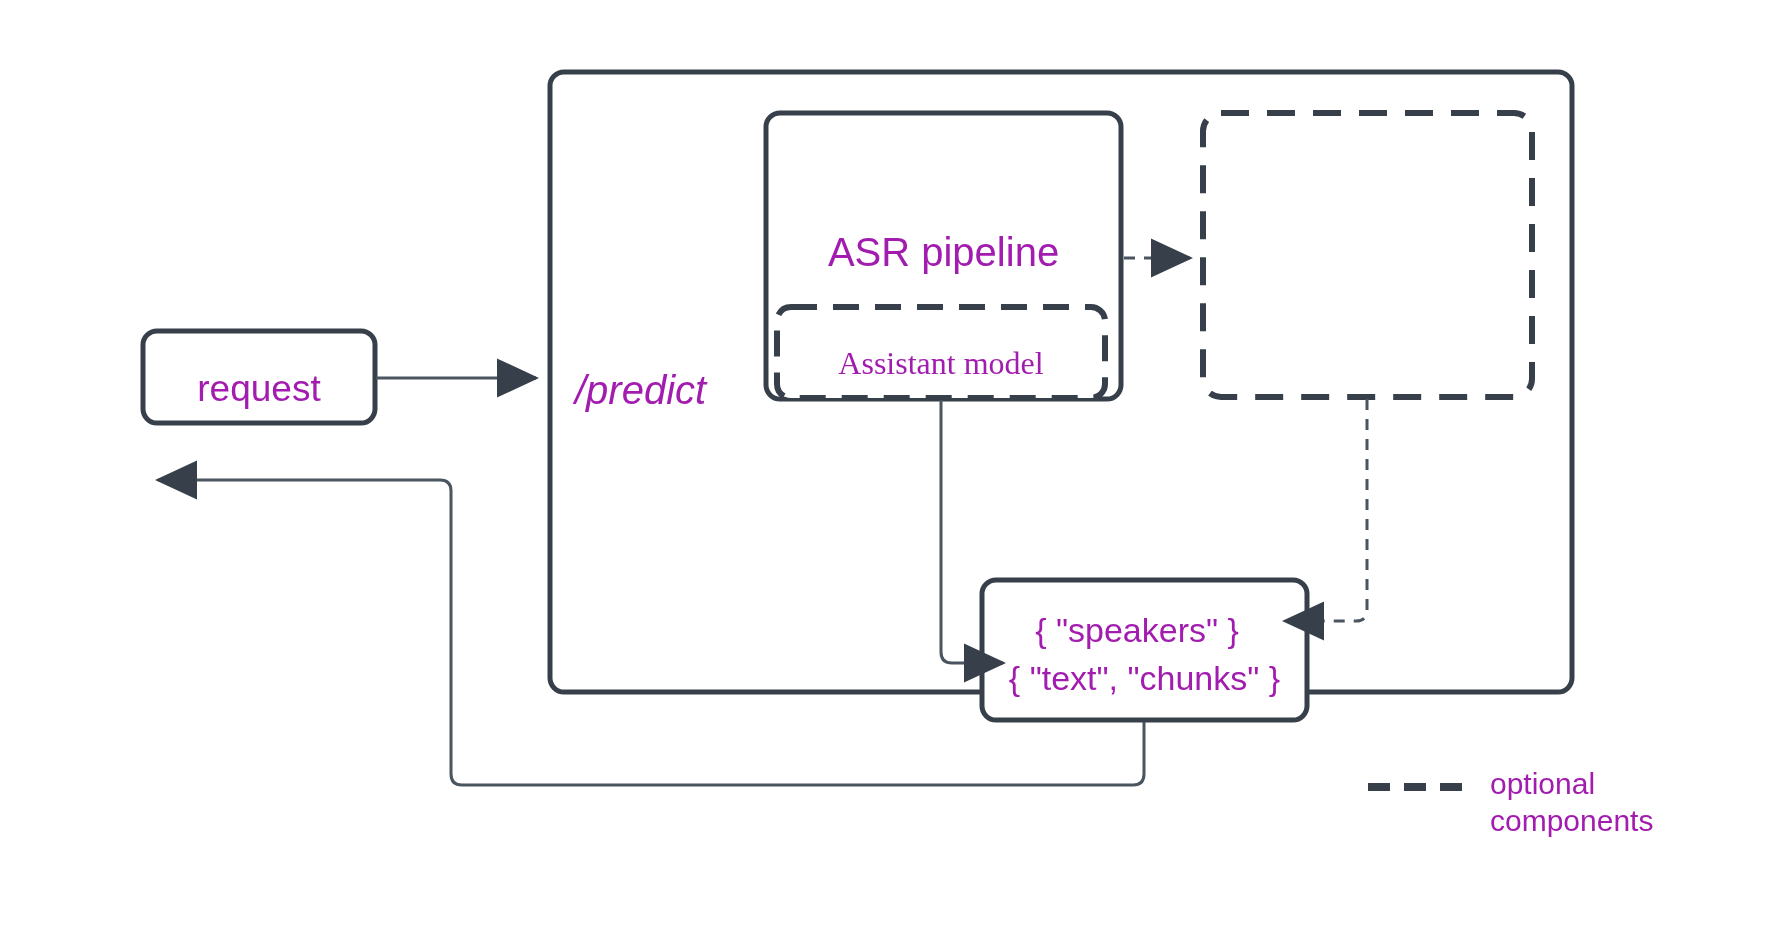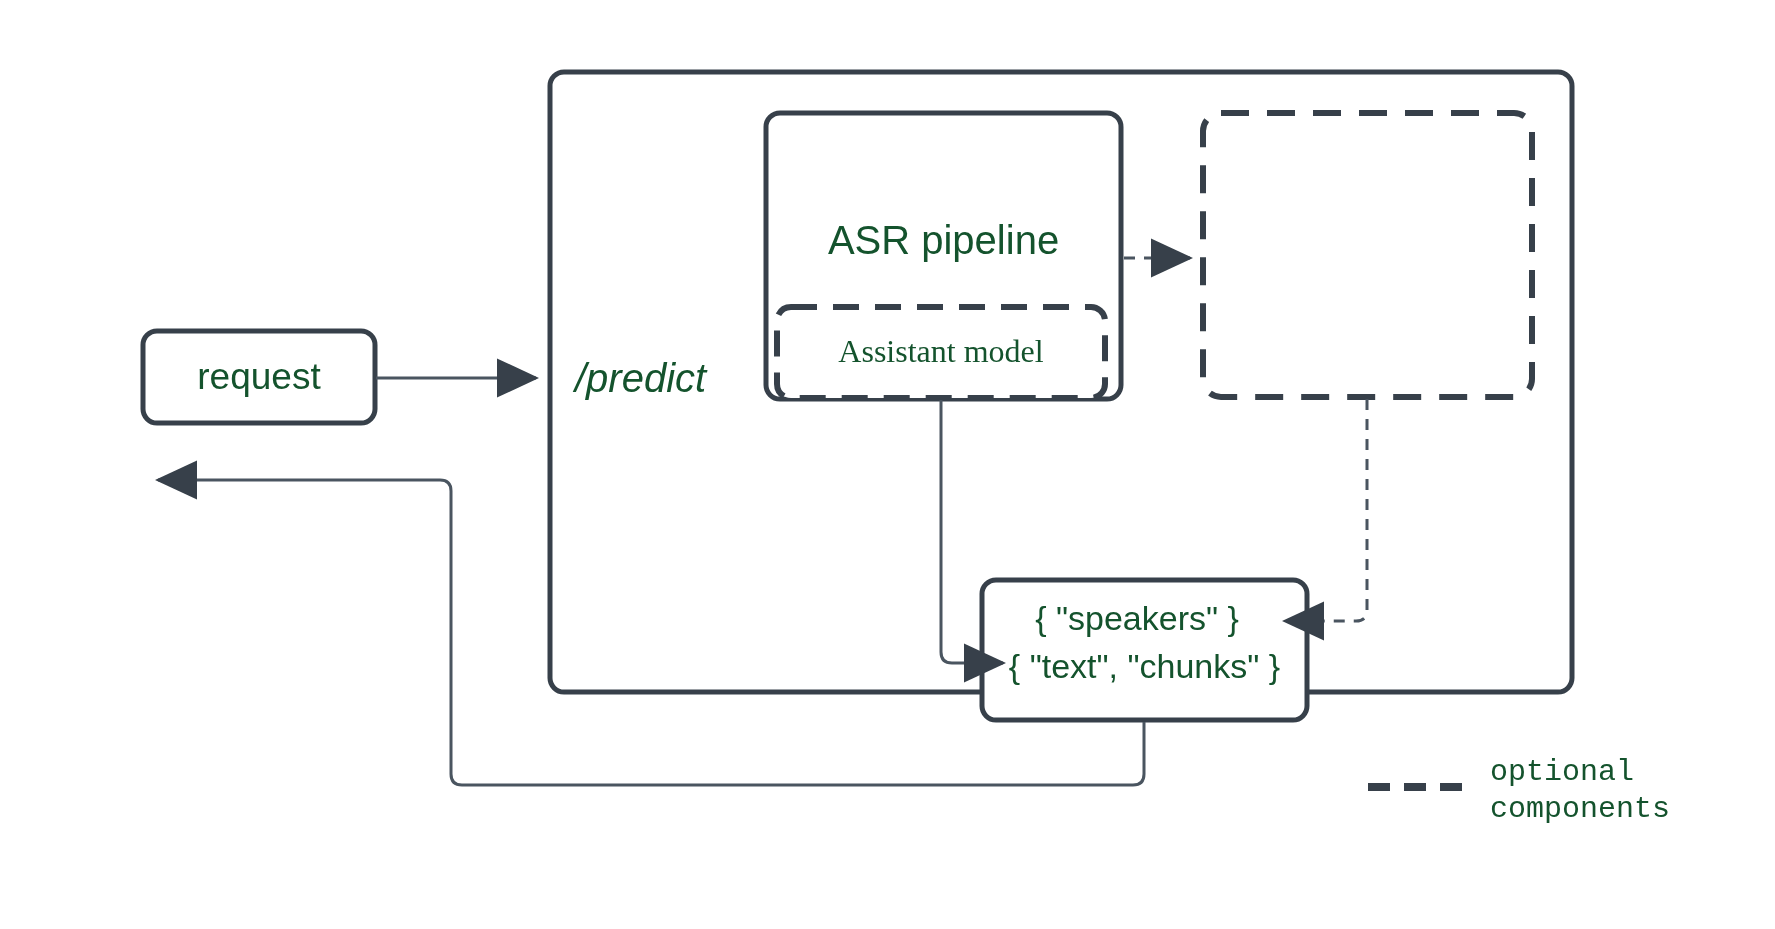--- a/index.html
+++ b/index.html
@@ -17,25 +17,26 @@
   }
   #diagram-svg {
     position: absolute;
     top: 0;
     left: 0;
     width: 1775px;
     height: 929px;
   }
   .node-label {
     position: absolute;
-    color: #14532d;
+    color: #a21caf;
     text-align: center;
     white-space: pre;
     line-height: 1.22;
     pointer-events: none;
+    margin-top: 12px;
   }
   #label-request      { left: 143px; top: 331px; width: 232px; height: 92px;
                         display: flex; align-items: center; justify-content: center;
                         font-size: 37px; }
   #label-predict      { left: 575px; top: 348px; width: 180px; height: 60px;
                         display: flex; align-items: center; justify-content: flex-start;
                         font-size: 40px; font-style: italic; }
   #label-asr          { left: 766px; top: 215px; width: 355px; height: 50px;
                         display: flex; align-items: center; justify-content: center;
                         font-size: 40px; }
@@ -47,21 +48,21 @@
                         font-size: 40px; }
   #label-speakers     { left: 982px; top: 597px; width: 310px; height: 44px;
                         display: flex; align-items: center; justify-content: center;
                         font-size: 34px; }
   #label-chunks       { left: 982px; top: 645px; width: 325px; height: 44px;
                         display: flex; align-items: center; justify-content: center;
                         font-size: 34px; }
   #label-legend       { left: 1490px; top: 755px; width: 210px; height: 72px;
                         display: flex; flex-direction: column; align-items: flex-start;
                         justify-content: center; font-size: 30px; }
-  #label-legend span  { display: block; font-family: Liberation Mono, monospace; }
+  #label-legend span  { display: block; }
 </style>
 </head>
 <body>
 
 <div id="canvas">
 
   <svg id="diagram-svg" viewBox="0 0 1775 929" xmlns="http://www.w3.org/2000/svg">
     <defs>
       <marker id="arrowFilled" viewBox="0 0 12 12" refX="11" refY="6" markerWidth="12" markerHeight="12" orient="auto-start-reverse">
         <path d="M 0 0.5 L 12 6 L 0 11.5 z" fill="#37404a"></path>

